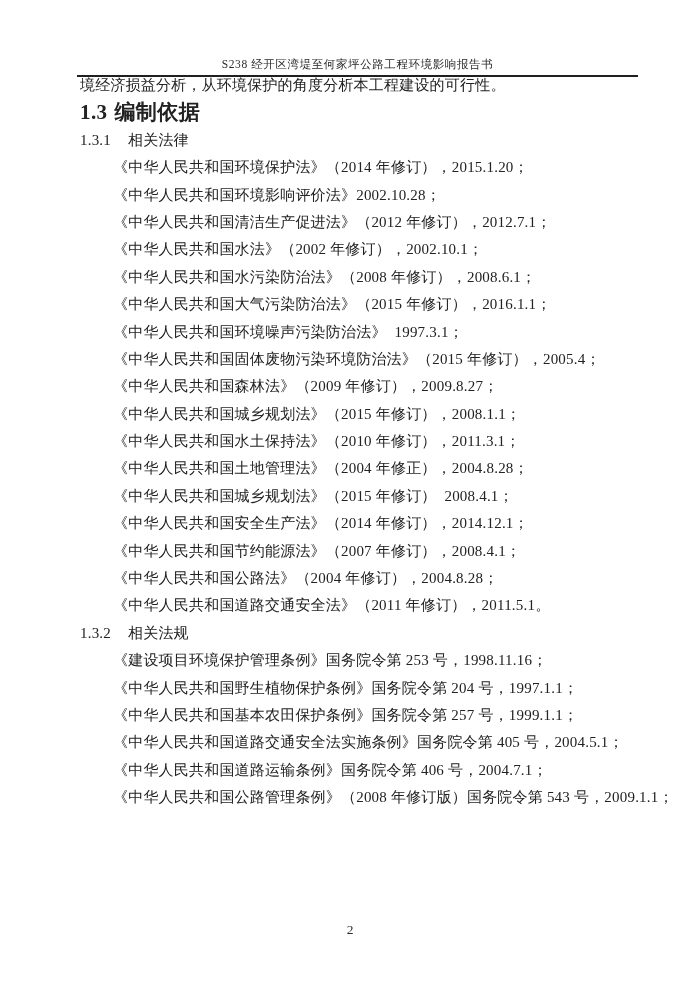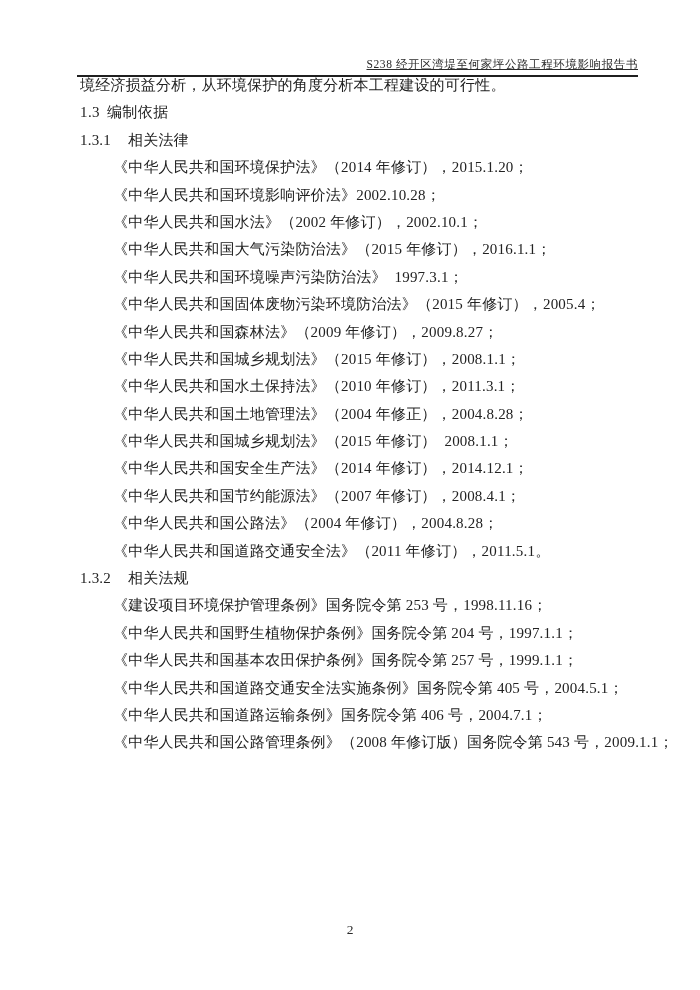--- a/index.html
+++ b/index.html
@@ -14,26 +14,25 @@
     background: #ffffff;
     font-family: "Liberation Serif", "DejaVu Serif", serif;
     color: #222222;
     overflow: hidden;
   }
   .running-header {
     position: absolute;
     top: 57px;
     left: 77px;
     right: 62px;
-    text-align: right;
+    text-align: center;
     font-size: 11.5px;
     letter-spacing: 0.6px;
     color: #2a2a2a;
     white-space: pre;
-    text-decoration: underline;
   }
   .header-rule {
     position: absolute;
     top: 75px;
     left: 77px;
     right: 62px;
     height: 2px;
     background: #1f1f1f;
   }
   .content {
@@ -44,22 +43,22 @@
   }
   .line {
     margin: 0;
     height: 27.4px;
     line-height: 27.4px;
     font-size: 15px;
     white-space: pre;
     letter-spacing: 0.2px;
   }
   .sec-heading {
-    font-weight: 400;
-    font-size: 15px;
+    font-weight: 700;
+    font-size: 21px;
     letter-spacing: 0.4px;
   }
   .sec-heading .sec-num {
     margin-right: 7px;
   }
   .subsec-heading .subsec-num {
     margin-right: 17px;
     margin-top: 23px;
   }
   .item {
@@ -85,29 +84,31 @@
 
   <div class="content">
     <p class="line">境经济损益分析，从环境保护的角度分析本工程建设的可行性。</p>
 
     <p class="line sec-heading"><span class="sec-num">1.3</span><span class="sec-title">编制依据</span></p>
 
     <p class="line subsec-heading"><span class="subsec-num">1.3.1</span><span class="subsec-title">相关法律</span></p>
 
     <p class="line item">《中华人民共和国环境保护法》（2014 年修订），2015.1.20；</p>
     <p class="line item">《中华人民共和国环境影响评价法》2002.10.28；</p>
+    <p class="line item">《中华人民共和国清洁生产促进法》（2012 年修订），2012.7.1；</p>
     <p class="line item">《中华人民共和国水法》（2002 年修订），2002.10.1；</p>
+    <p class="line item">《中华人民共和国水污染防治法》（2008 年修订），2008.6.1；</p>
     <p class="line item">《中华人民共和国大气污染防治法》（2015 年修订），2016.1.1；</p>
     <p class="line item">《中华人民共和国环境噪声污染防治法》  1997.3.1；</p>
     <p class="line item">《中华人民共和国固体废物污染环境防治法》（2015 年修订），2005.4；</p>
     <p class="line item">《中华人民共和国森林法》（2009 年修订），2009.8.27；</p>
     <p class="line item">《中华人民共和国城乡规划法》（2015 年修订），2008.1.1；</p>
     <p class="line item">《中华人民共和国水土保持法》（2010 年修订），2011.3.1；</p>
     <p class="line item">《中华人民共和国土地管理法》（2004 年修正），2004.8.28；</p>
-    <p class="line item">《中华人民共和国城乡规划法》（2015 年修订）  2008.1.1；</p>
+    <p class="line item">《中华人民共和国城乡规划法》（2015 年修订）  2008.4.1；</p>
     <p class="line item">《中华人民共和国安全生产法》（2014 年修订），2014.12.1；</p>
     <p class="line item">《中华人民共和国节约能源法》（2007 年修订），2008.4.1；</p>
     <p class="line item">《中华人民共和国公路法》（2004 年修订），2004.8.28；</p>
     <p class="line item">《中华人民共和国道路交通安全法》（2011 年修订），2011.5.1。</p>
 
     <p class="line subsec-heading"><span class="subsec-num">1.3.2</span><span class="subsec-title">相关法规</span></p>
 
     <p class="line item">《建设项目环境保护管理条例》国务院令第 253 号，1998.11.16；</p>
     <p class="line item">《中华人民共和国野生植物保护条例》国务院令第 204 号，1997.1.1；</p>
     <p class="line item">《中华人民共和国基本农田保护条例》国务院令第 257 号，1999.1.1；</p>

